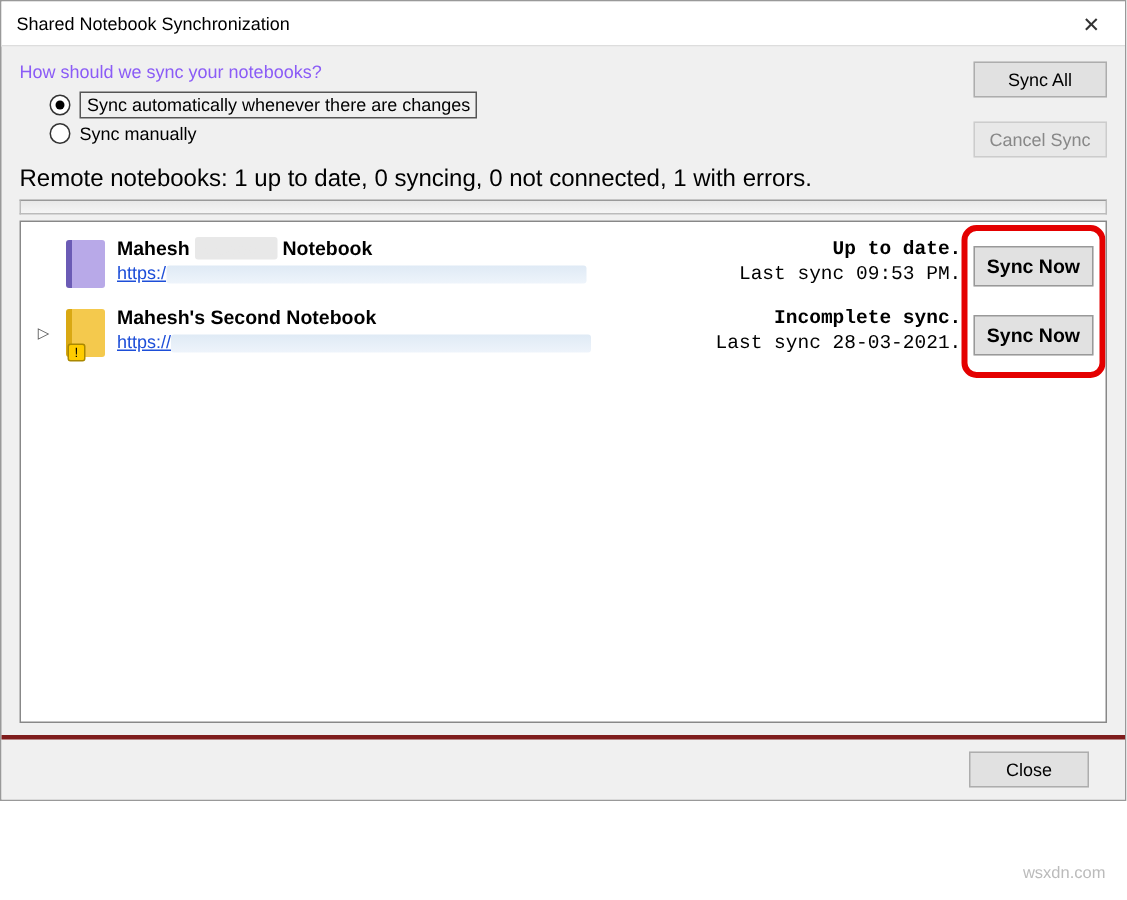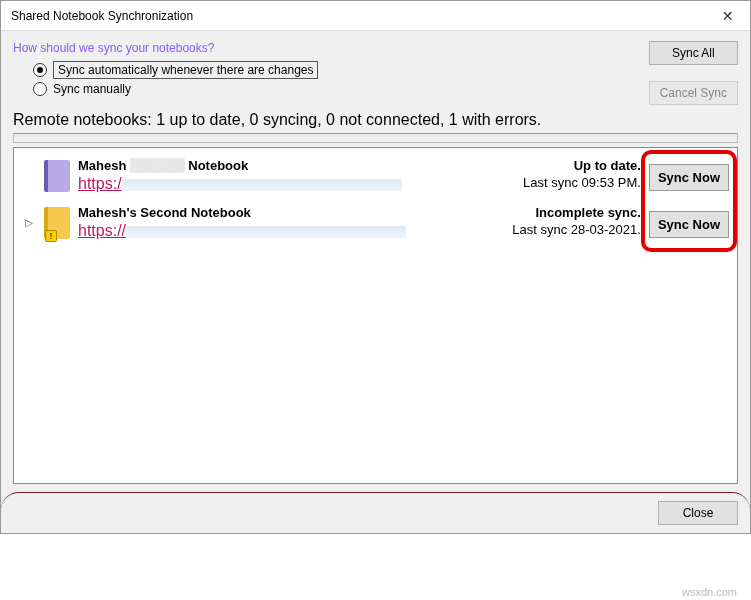--- a/index.html
+++ b/index.html
@@ -78,43 +78,43 @@
   position:absolute; bottom:-3px; left:-3px; width:12px; height:12px;
   background:#ffcc00; border:1px solid #aa8800; border-radius:2px;
   font-size:9px; line-height:10px; text-align:center; color:#000;
 }
 .nb-info { flex: 1; display:flex; flex-direction:column; gap:2px; }
 .nb-title { font-weight: bold; font-size: 13px; }
 .nb-title .blur {
   display:inline-block; background:#e8e8e8; color:#e8e8e8; border-radius:2px;
   padding: 0 2px;
 }
-.nb-link { color: #be185d; text-decoration: underline; font-size: 16px; display:inline-block;}
+.nb-link { color: #1d4ed8; text-decoration: underline; font-size: 12px; display:inline-block;}
 .nb-link .blur2 {
   display:inline-block; width: 280px; height: 12px;
   background: linear-gradient(#dfeaf5,#eef4fb); vertical-align: middle;
   border-radius:2px;
 }
-.nb-status { text-align: right; display:flex; flex-direction:column; gap:2px; min-width:160px; font-size:13px;}
+.nb-status { text-align: right; display:flex; flex-direction:column; gap:2px; min-width:160px; font-size:13px;font-family:Liberation Mono, monospace;}
 .nb-status .main { font-weight: bold; }
 .sync-btn {
   background: #e1e1e1; border: 1px solid #999; padding: 5px 8px;
   font-weight: bold; font-size: 13px; cursor:pointer; min-width:78px; text-align:center;
   margin-top: 6px;
 }
 .highlight-box {
   position: absolute; border: 4px solid #e40000; border-radius: 10px;
   pointer-events: none;
 }
 .footer {
-  border-top: 1px solid #7f1d1d; padding: 8px 12px; display:flex;
-  justify-content: flex-end; background:#f0f0f0;border-radius:18px;
+  border-top: 3px solid #7f1d1d; padding: 8px 24px; display:flex;
+  justify-content: flex-end; background:#f0f0f0;
 }
 .watermark {
-  position:absolute; bottom:2px; right:14px; font-size:11px; color:#bbb;
+  position:absolute; bottom:12px; right:14px; font-size:11px; color:#bbb;
 }
 </style>
 </head>
 <body>
 
 <div class="dialog">
   <div class="titlebar">
     <div class="titlebar-text">Shared Notebook Synchronization</div>
     <div class="close-x">✕</div>
   </div>

